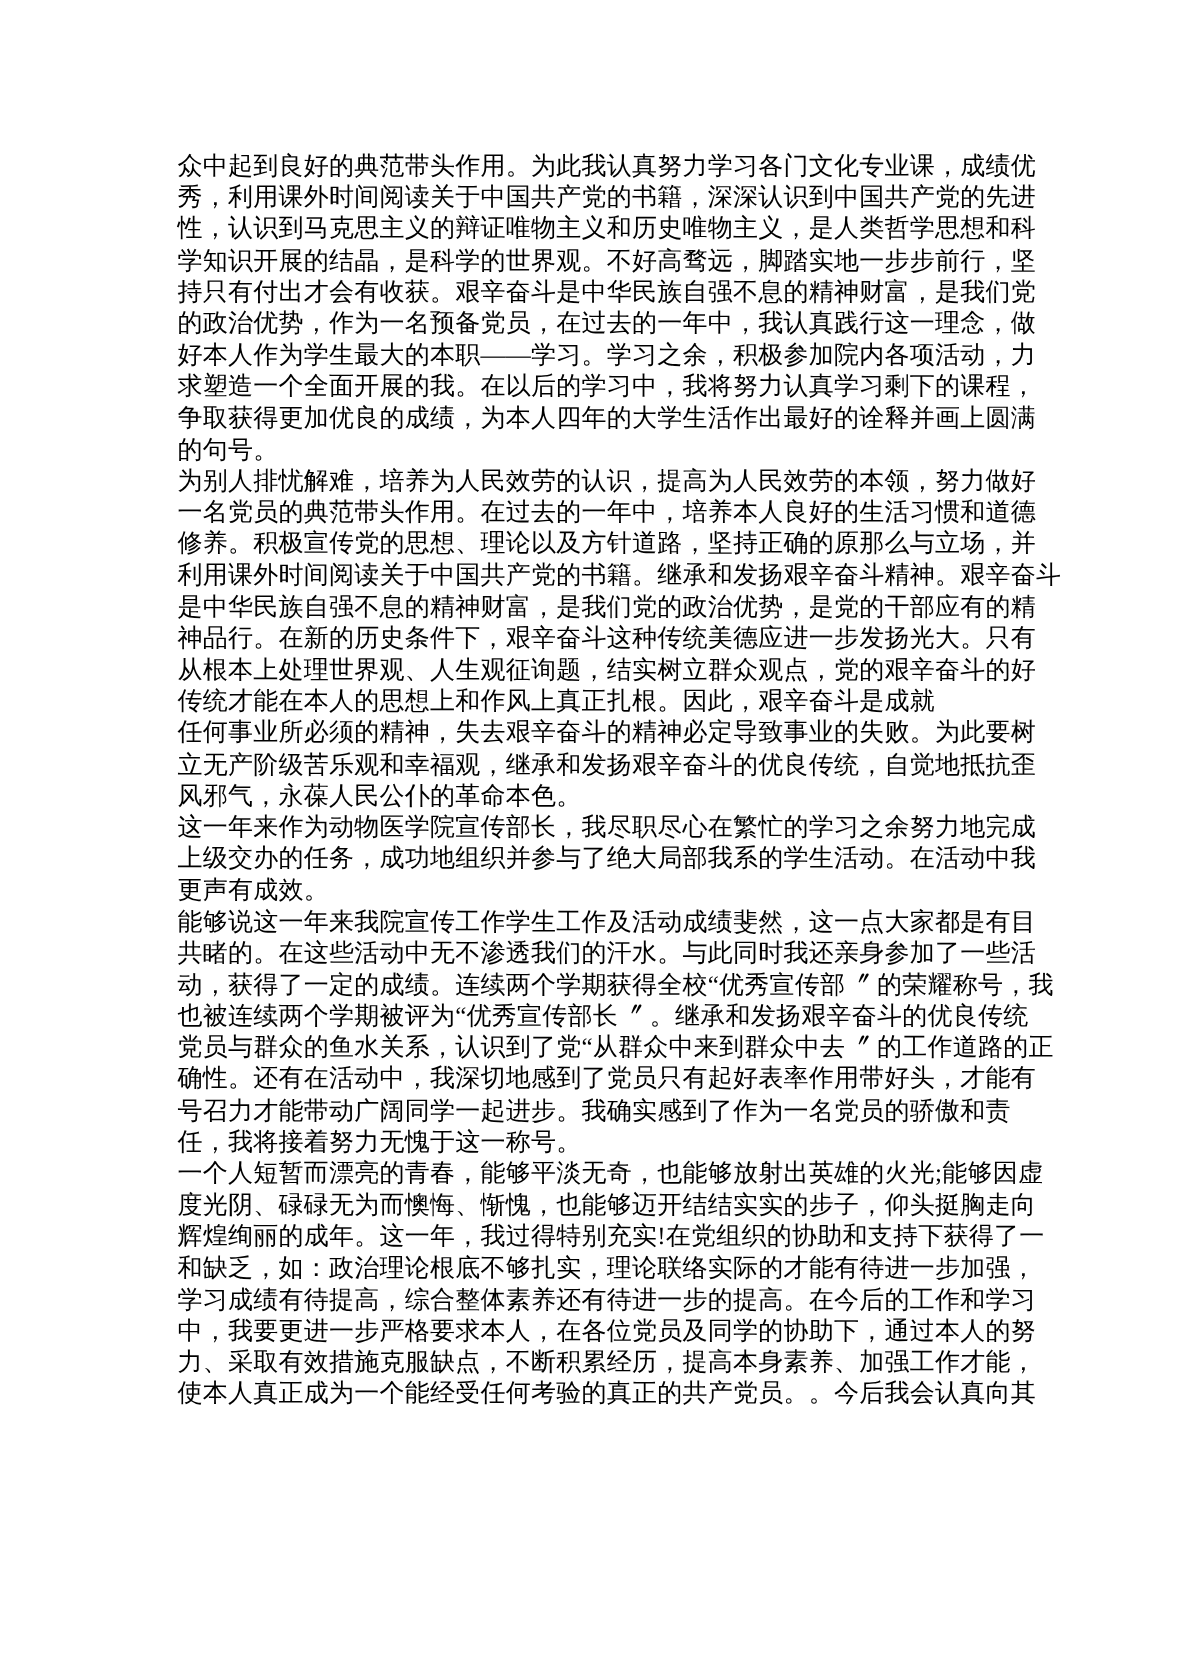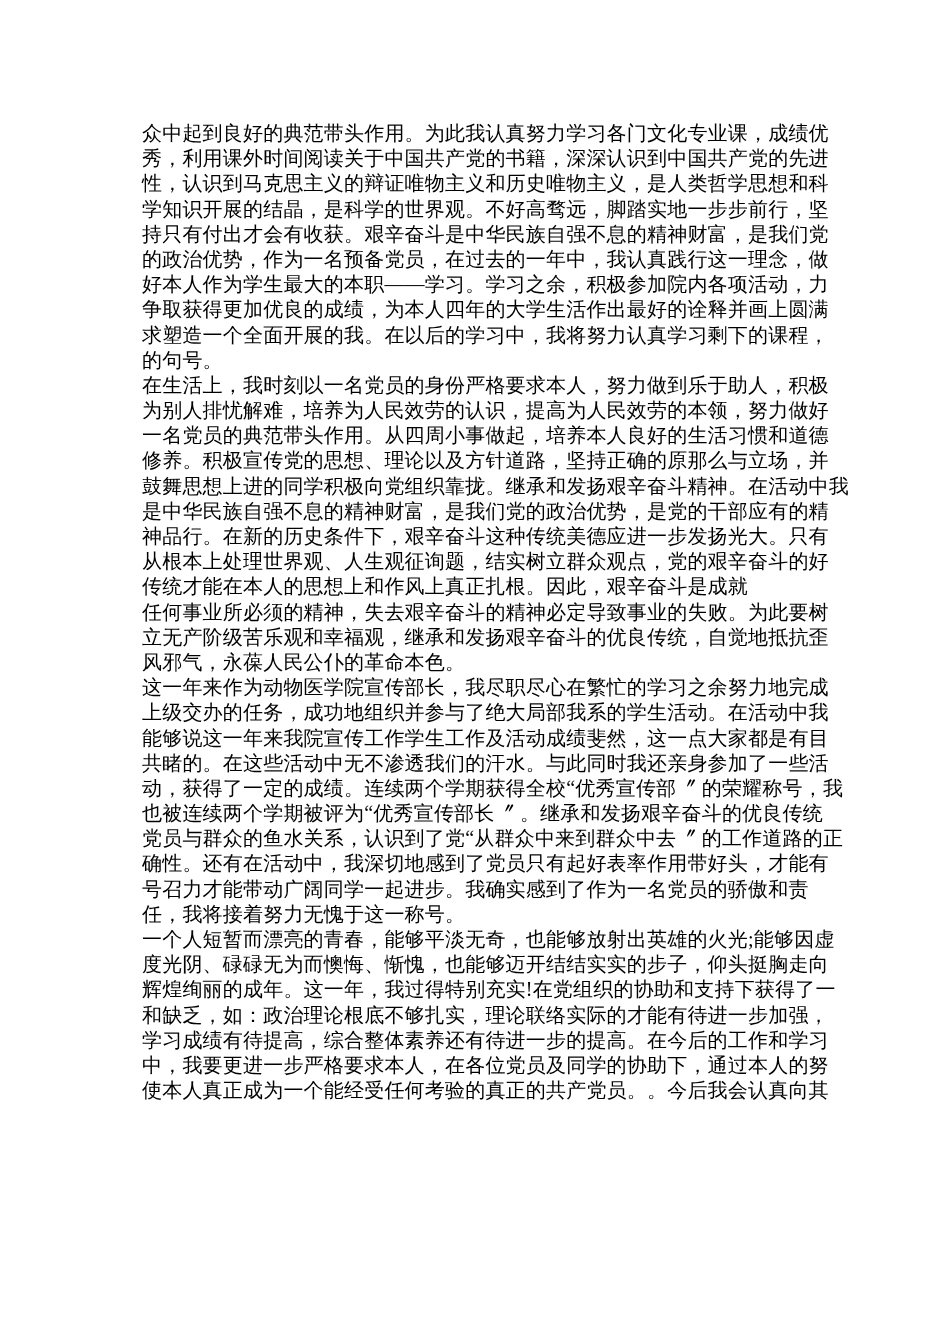--- a/index.html
+++ b/index.html
@@ -42,46 +42,47 @@
 
 <div class="page">
   <div class="text-block" id="text-block">
       <div class="text-line">众中起到良好的典范带头作用。为此我认真努力学习各门文化专业课，成绩优</div>
       <div class="text-line">秀，利用课外时间阅读关于中国共产党的书籍，深深认识到中国共产党的先进</div>
       <div class="text-line">性，认识到马克思主义的辩证唯物主义和历史唯物主义，是人类哲学思想和科</div>
       <div class="text-line">学知识开展的结晶，是科学的世界观。不好高骛远，脚踏实地一步步前行，坚</div>
       <div class="text-line">持只有付出才会有收获。艰辛奋斗是中华民族自强不息的精神财富，是我们党</div>
       <div class="text-line">的政治优势，作为一名预备党员，在过去的一年中，我认真践行这一理念，做</div>
       <div class="text-line">好本人作为学生最大的本职——学习。学习之余，积极参加院内各项活动，力</div>
+      <div class="text-line">求塑造一个全面开展的我。在以后的学习中，我将努力认真学习剩下的课程，</div>
       <div class="text-line">争取获得更加优良的成绩，为本人四年的大学生活作出最好的诠释并画上圆满</div>
-      <div class="text-line">求塑造一个全面开展的我。在以后的学习中，我将努力认真学习剩下的课程，</div>
       <div class="text-line">的句号。</div>
-      <div class="text-line">在生活上，我时刻以一名党员的身份严格要求本人，努力做到乐于助人，积极</div>
       <div class="text-line">为别人排忧解难，培养为人民效劳的认识，提高为人民效劳的本领，努力做好</div>
-      <div class="text-line">一名党员的典范带头作用。从四周小事做起，培养本人良好的生活习惯和道德</div>
+      <div class="text-line">一名党员的典范带头作用。在过去的一年中，培养本人良好的生活习惯和道德</div>
       <div class="text-line">修养。积极宣传党的思想、理论以及方针道路，坚持正确的原那么与立场，并</div>
-      <div class="text-line">鼓舞思想上进的同学积极向党组织靠拢。继承和发扬艰辛奋斗精神。在活动中我</div>
+      <div class="text-line">利用课外时间阅读关于中国共产党的书籍。继承和发扬艰辛奋斗精神。艰辛奋斗</div>
       <div class="text-line">是中华民族自强不息的精神财富，是我们党的政治优势，是党的干部应有的精</div>
       <div class="text-line">神品行。在新的历史条件下，艰辛奋斗这种传统美德应进一步发扬光大。只有</div>
       <div class="text-line">从根本上处理世界观、人生观征询题，结实树立群众观点，党的艰辛奋斗的好</div>
       <div class="text-line">传统才能在本人的思想上和作风上真正扎根。因此，艰辛奋斗是成就</div>
       <div class="text-line">任何事业所必须的精神，失去艰辛奋斗的精神必定导致事业的失败。为此要树</div>
       <div class="text-line">立无产阶级苦乐观和幸福观，继承和发扬艰辛奋斗的优良传统，自觉地抵抗歪</div>
       <div class="text-line">风邪气，永葆人民公仆的革命本色。</div>
       <div class="text-line">这一年来作为动物医学院宣传部长，我尽职尽心在繁忙的学习之余努力地完成</div>
       <div class="text-line">上级交办的任务，成功地组织并参与了绝大局部我系的学生活动。在活动中我</div>
+      <div class="text-line">更声有成效。</div>
       <div class="text-line">能够说这一年来我院宣传工作学生工作及活动成绩斐然，这一点大家都是有目</div>
       <div class="text-line">共睹的。在这些活动中无不渗透我们的汗水。与此同时我还亲身参加了一些活</div>
       <div class="text-line">动，获得了一定的成绩。连续两个学期获得全校“优秀宣传部〞 的荣耀称号，我</div>
       <div class="text-line">也被连续两个学期被评为“优秀宣传部长〞 。继承和发扬艰辛奋斗的优良传统</div>
       <div class="text-line">党员与群众的鱼水关系，认识到了党“从群众中来到群众中去〞 的工作道路的正</div>
       <div class="text-line">确性。还有在活动中，我深切地感到了党员只有起好表率作用带好头，才能有</div>
       <div class="text-line">号召力才能带动广阔同学一起进步。我确实感到了作为一名党员的骄傲和责</div>
       <div class="text-line">任，我将接着努力无愧于这一称号。</div>
       <div class="text-line">一个人短暂而漂亮的青春，能够平淡无奇，也能够放射出英雄的火光;能够因虚</div>
       <div class="text-line">度光阴、碌碌无为而懊悔、惭愧，也能够迈开结结实实的步子，仰头挺胸走向</div>
       <div class="text-line">辉煌绚丽的成年。这一年，我过得特别充实!在党组织的协助和支持下获得了一</div>
       <div class="text-line">和缺乏，如：政治理论根底不够扎实，理论联络实际的才能有待进一步加强，</div>
       <div class="text-line">学习成绩有待提高，综合整体素养还有待进一步的提高。在今后的工作和学习</div>
       <div class="text-line">中，我要更进一步严格要求本人，在各位党员及同学的协助下，通过本人的努</div>
+      <div class="text-line">力、采取有效措施克服缺点，不断积累经历，提高本身素养、加强工作才能，</div>
       <div class="text-line">使本人真正成为一个能经受任何考验的真正的共产党员。。今后我会认真向其</div>
     </div>
 </div>
 
 </body></html>

